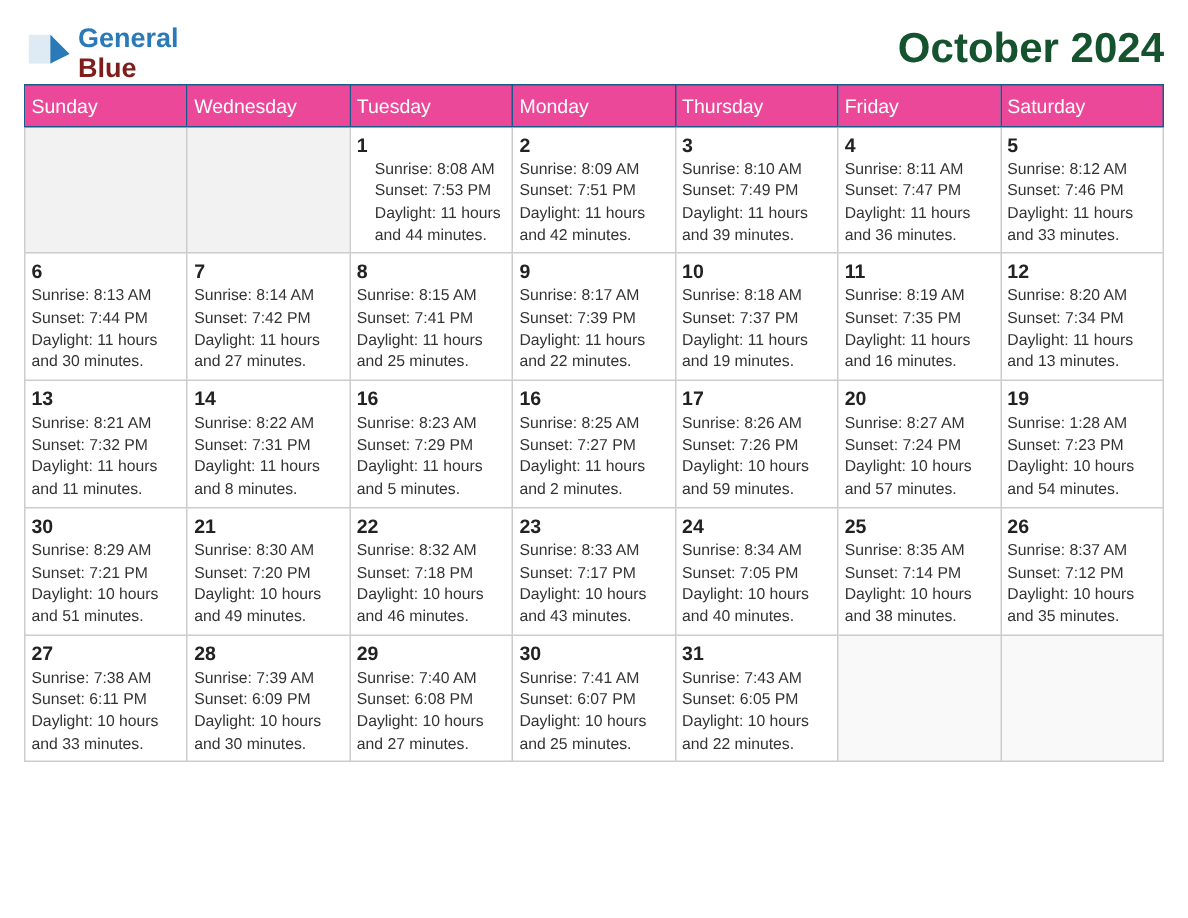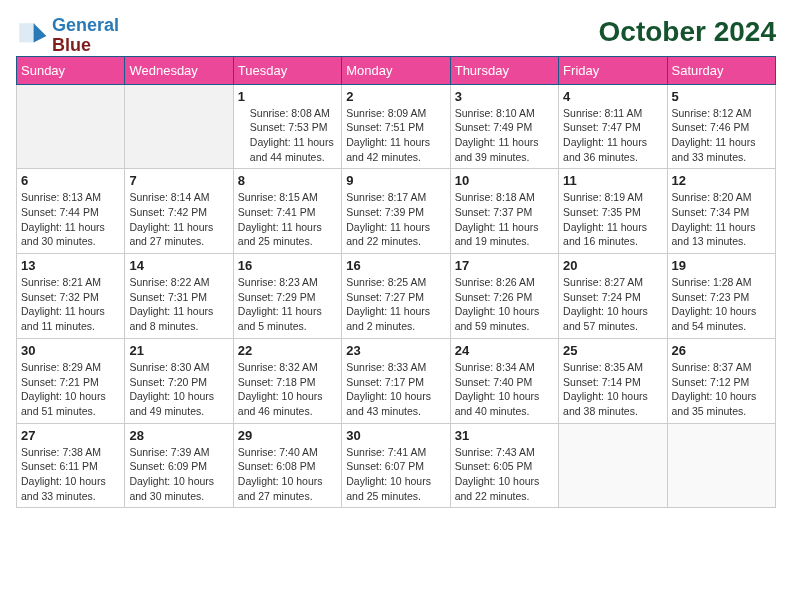--- a/index.html
+++ b/index.html
@@ -260,21 +260,21 @@
         </td>
         <td>
           <div class="day-num">23</div>
           <div class="day-detail" style="white-space: pre-line;">Sunrise: 8:33 AM
 Sunset: 7:17 PM
 Daylight: 10 hours and 43 minutes.</div>
         </td>
         <td>
           <div class="day-num">24</div>
           <div class="day-detail" style="white-space: pre-line;">Sunrise: 8:34 AM
-Sunset: 7:40 PM
+Sunset: 7:05 PM
 Daylight: 10 hours and 40 minutes.</div>
         </td>
         <td>
           <div class="day-num">25</div>
           <div class="day-detail" style="white-space: pre-line;">Sunrise: 8:35 AM
 Sunset: 7:14 PM
 Daylight: 10 hours and 38 minutes.</div>
         </td>
         <td>
           <div class="day-num">26</div>

